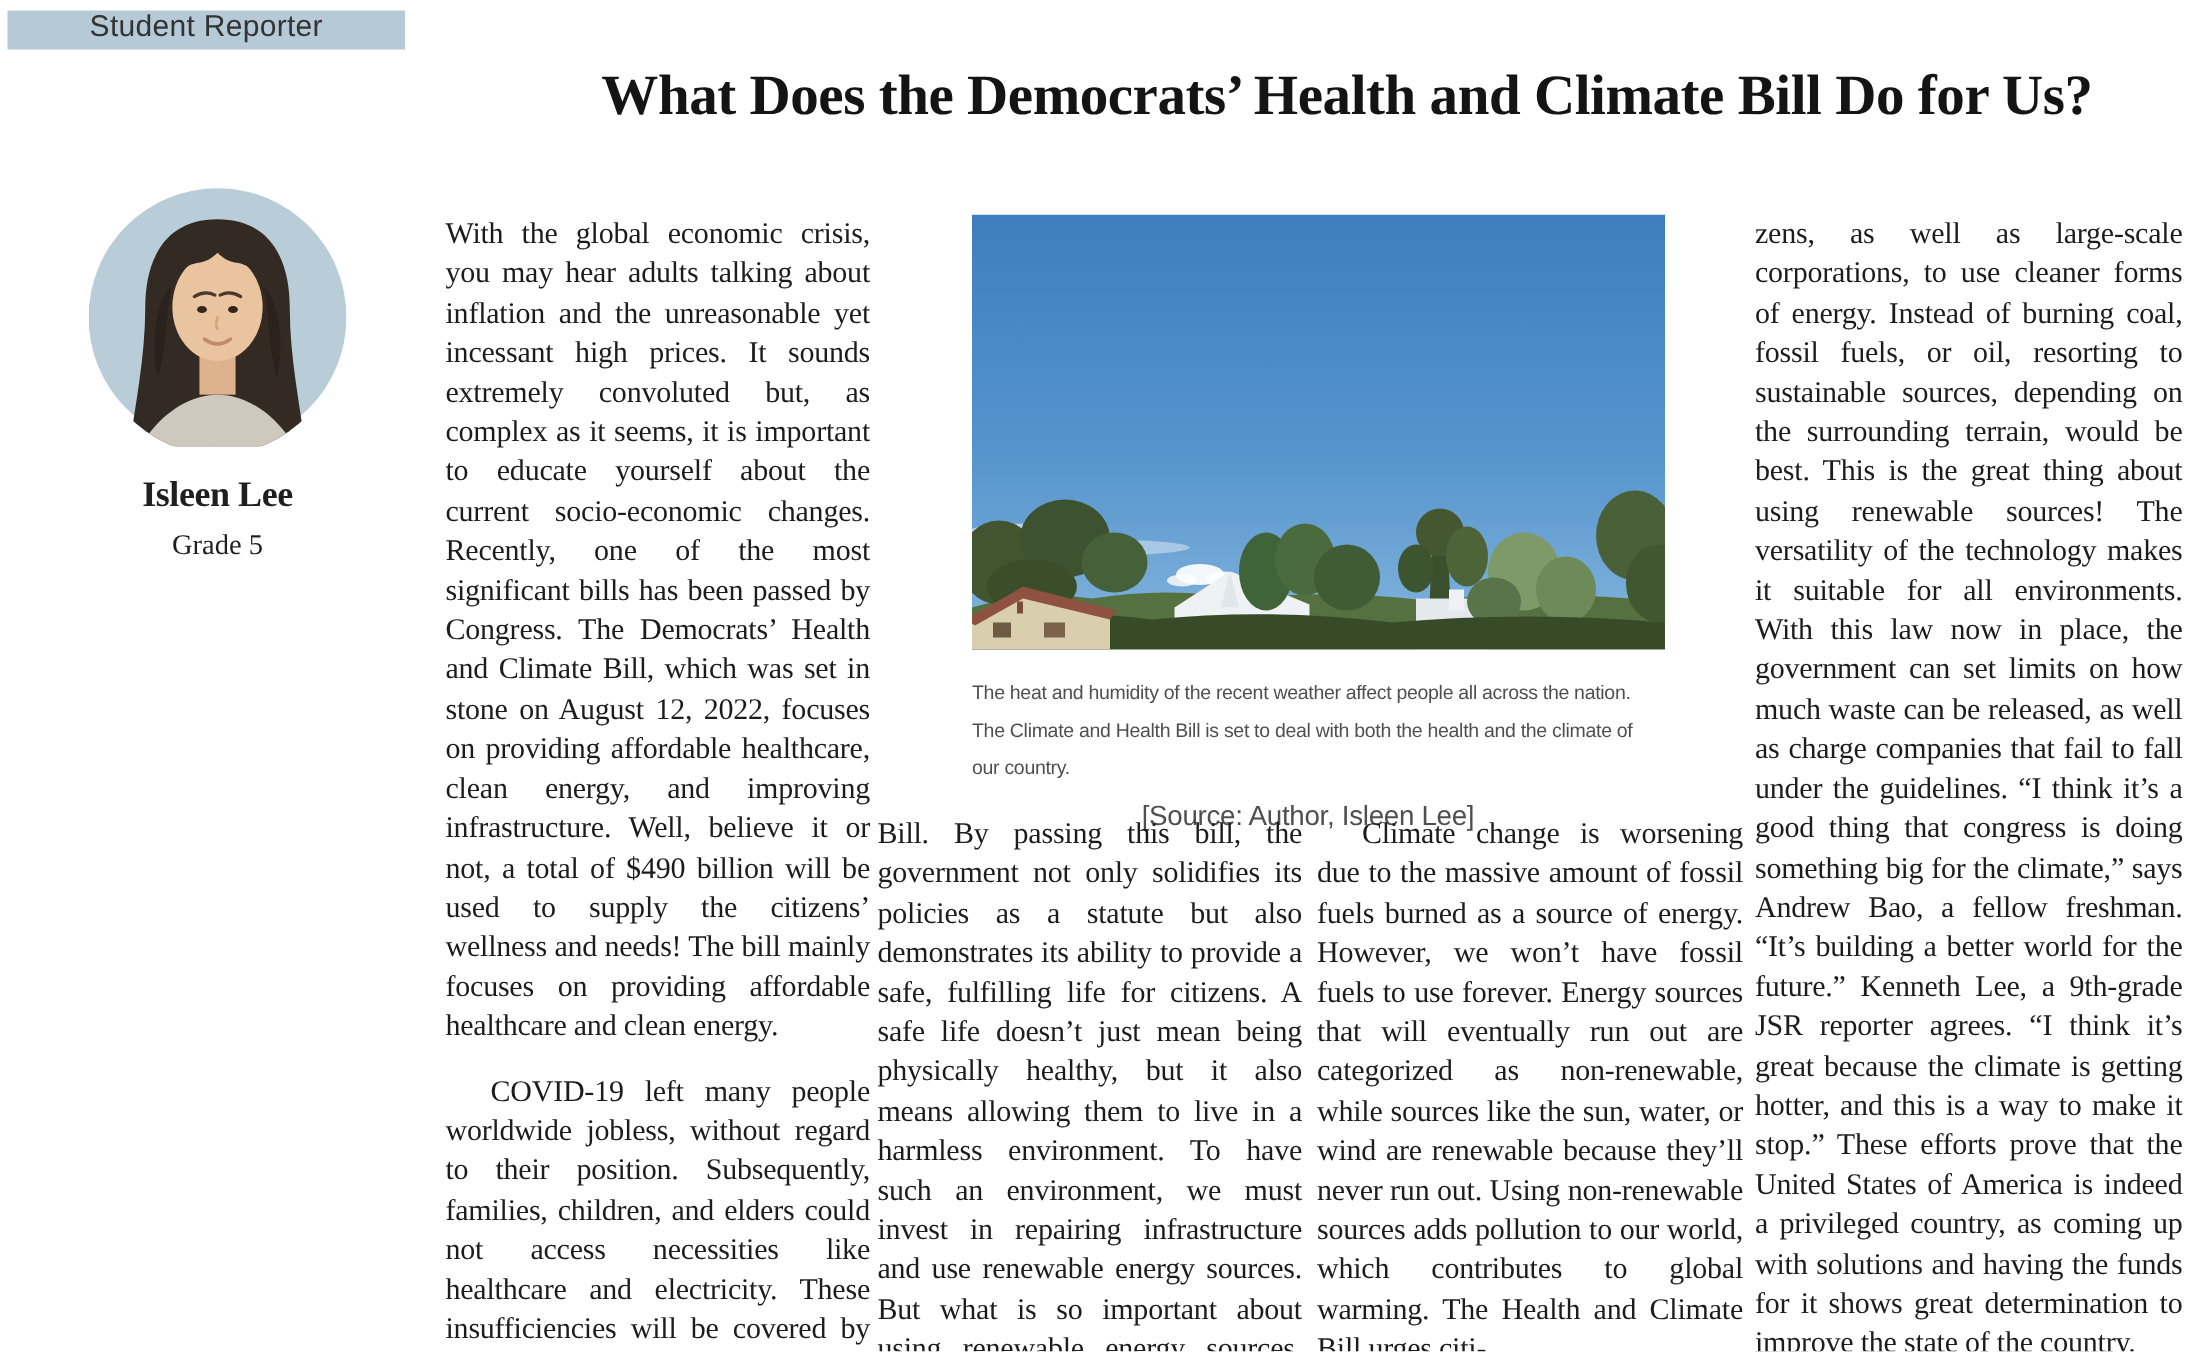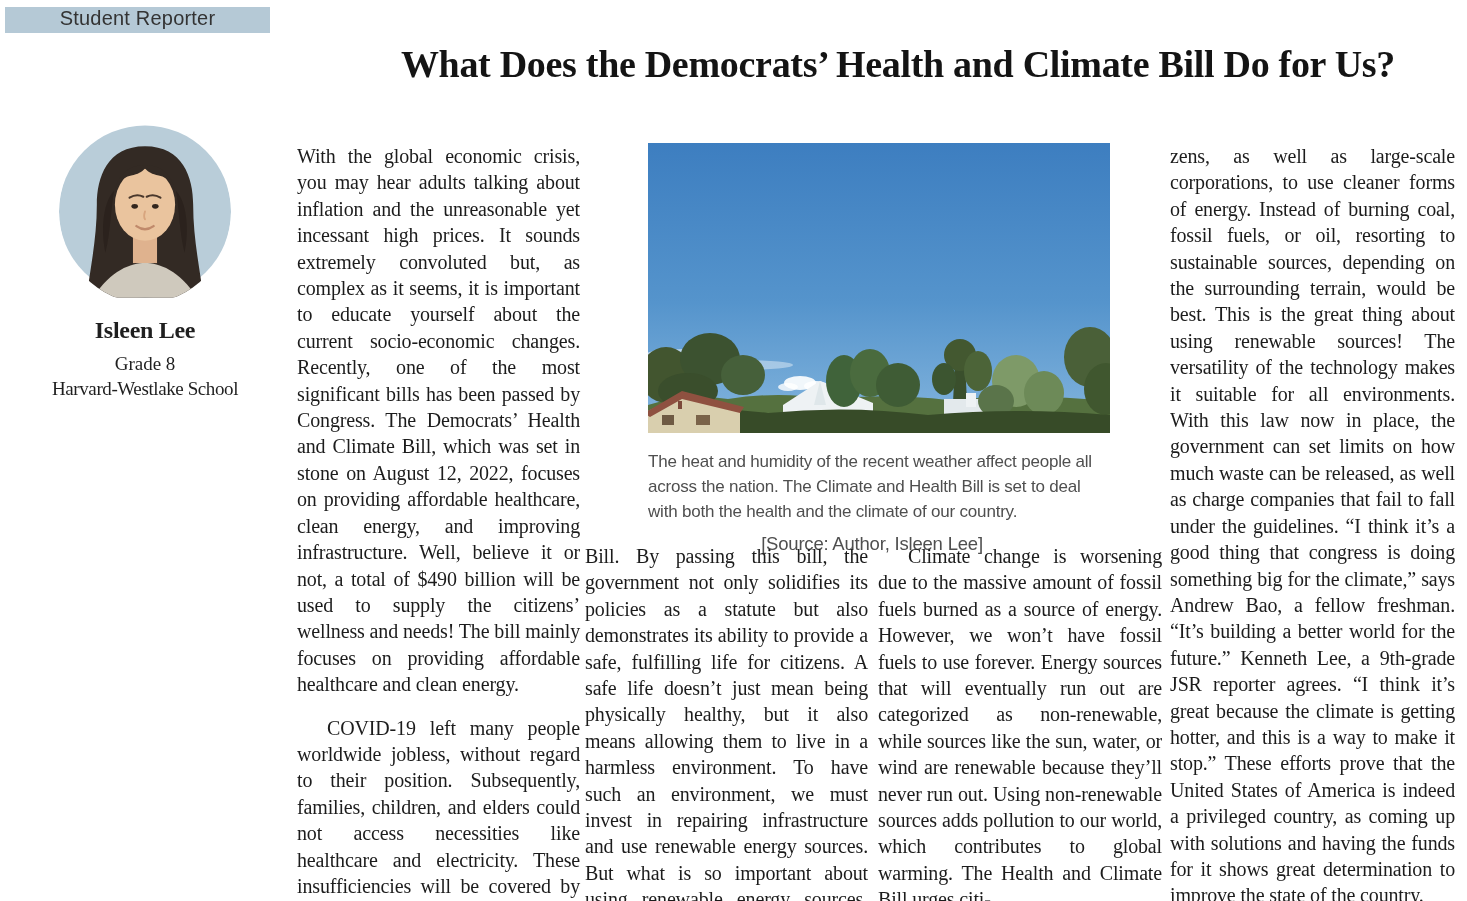--- a/index.html
+++ b/index.html
@@ -76,21 +76,21 @@
     width: 462px;
   }
   .photo {
     width: 462px; height: 290px;
     display: block;
   }
   .caption {
     margin-top: 16px;
     width: 448px;
     font-family: "Liberation Sans", sans-serif;
-    font-size: 17px;
+    font-size: 13px;
     line-height: 25px;
     color: #4f4f4f;
     letter-spacing: -0.2px;
     text-align: left;
   }
   .caption-source {
     margin-top: 9px;
     width: 448px;
     font-family: "Liberation Sans", sans-serif;
     font-size: 18.5px;
@@ -130,22 +130,21 @@
       <path d="M41 42 q4 -2.6 8 -0.6" stroke="#4a382c" stroke-width="1.2" fill="none" stroke-linecap="round"></path>
       <path d="M59 42 q-4 -2.6 -8 -0.6" stroke="#4a382c" stroke-width="1.2" fill="none" stroke-linecap="round"></path>
 
       <ellipse cx="44" cy="47" rx="1.9" ry="1.4" fill="#33261e"></ellipse>
       <ellipse cx="56" cy="47" rx="1.9" ry="1.4" fill="#33261e"></ellipse>
 
       <path d="M50 50 q-1 3 0 4.5" stroke="#d8a57e" stroke-width="1.1" fill="none" stroke-linecap="round"></path>
       <path d="M45 58.5 q5 3.6 10 0" stroke="#c08a6b" stroke-width="1.4" fill="none" stroke-linecap="round"></path>
     </svg>
     <div class="author-name">Isleen Lee</div>
-    <div class="author-grade">Grade 8</div>
-    <div class="author-school">Harvard-Westlake School</div>
+    <div class="author-grade">Grade 5</div>
   </div>
 
   <div class="col" id="col1">
     <p>With the global economic crisis, you may hear adults talking about inflation and the unreasonable yet incessant high prices. It sounds extremely convoluted but, as complex as it seems, it is important to educate yourself about the current socio-economic changes. Recently, one of the most significant bills has been passed by Congress. The Democrats’ Health and Climate Bill, which was set in stone on August 12, 2022, focuses on providing affordable healthcare, clean energy, and improving infrastructure. Well, believe it or not, a total of $490 billion will be used to supply the citizens’ wellness and needs! The bill mainly focuses on providing affordable healthcare and clean energy.</p>
     <p class="indent">COVID-19 left many people worldwide jobless, without regard to their position. Subsequently, families, children, and elders could not access necessities like healthcare and electricity. These insufficiencies will be covered by the Health and Climate</p>
   </div>
 
   <div class="photo-wrap">
     <svg class="photo" viewBox="0 0 462 290" preserveAspectRatio="none" aria-hidden="true">
       <defs>

